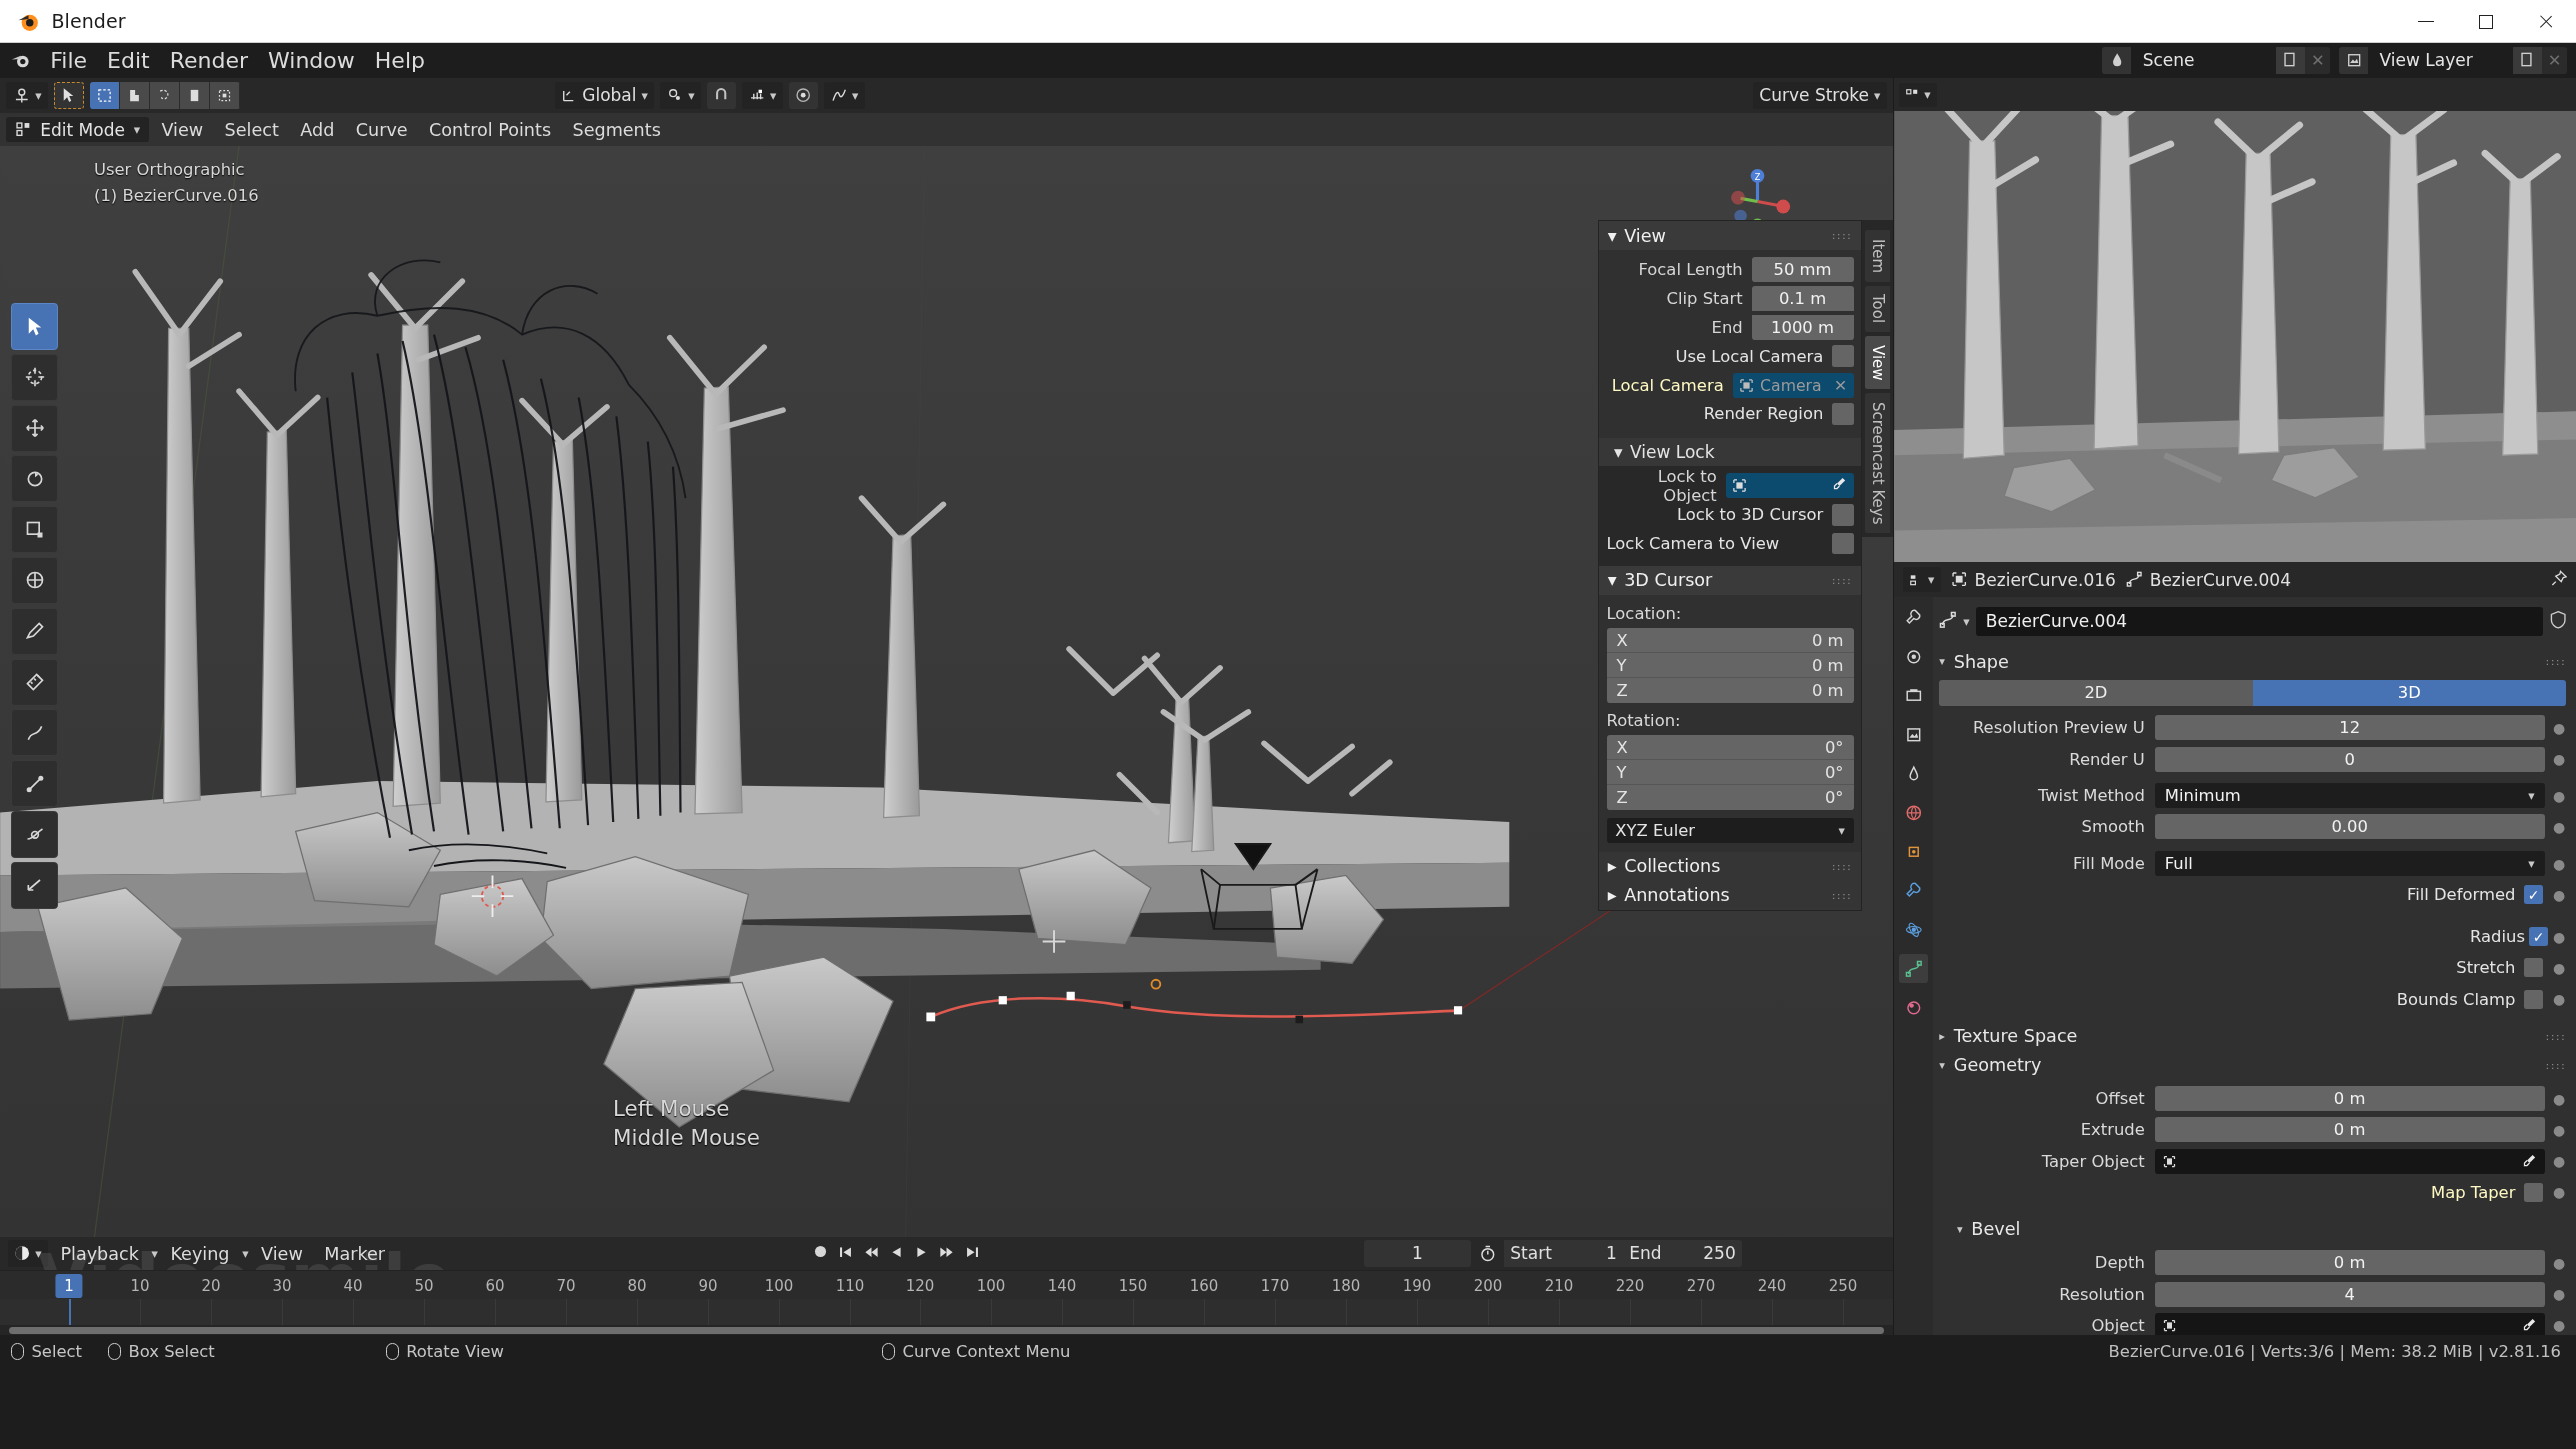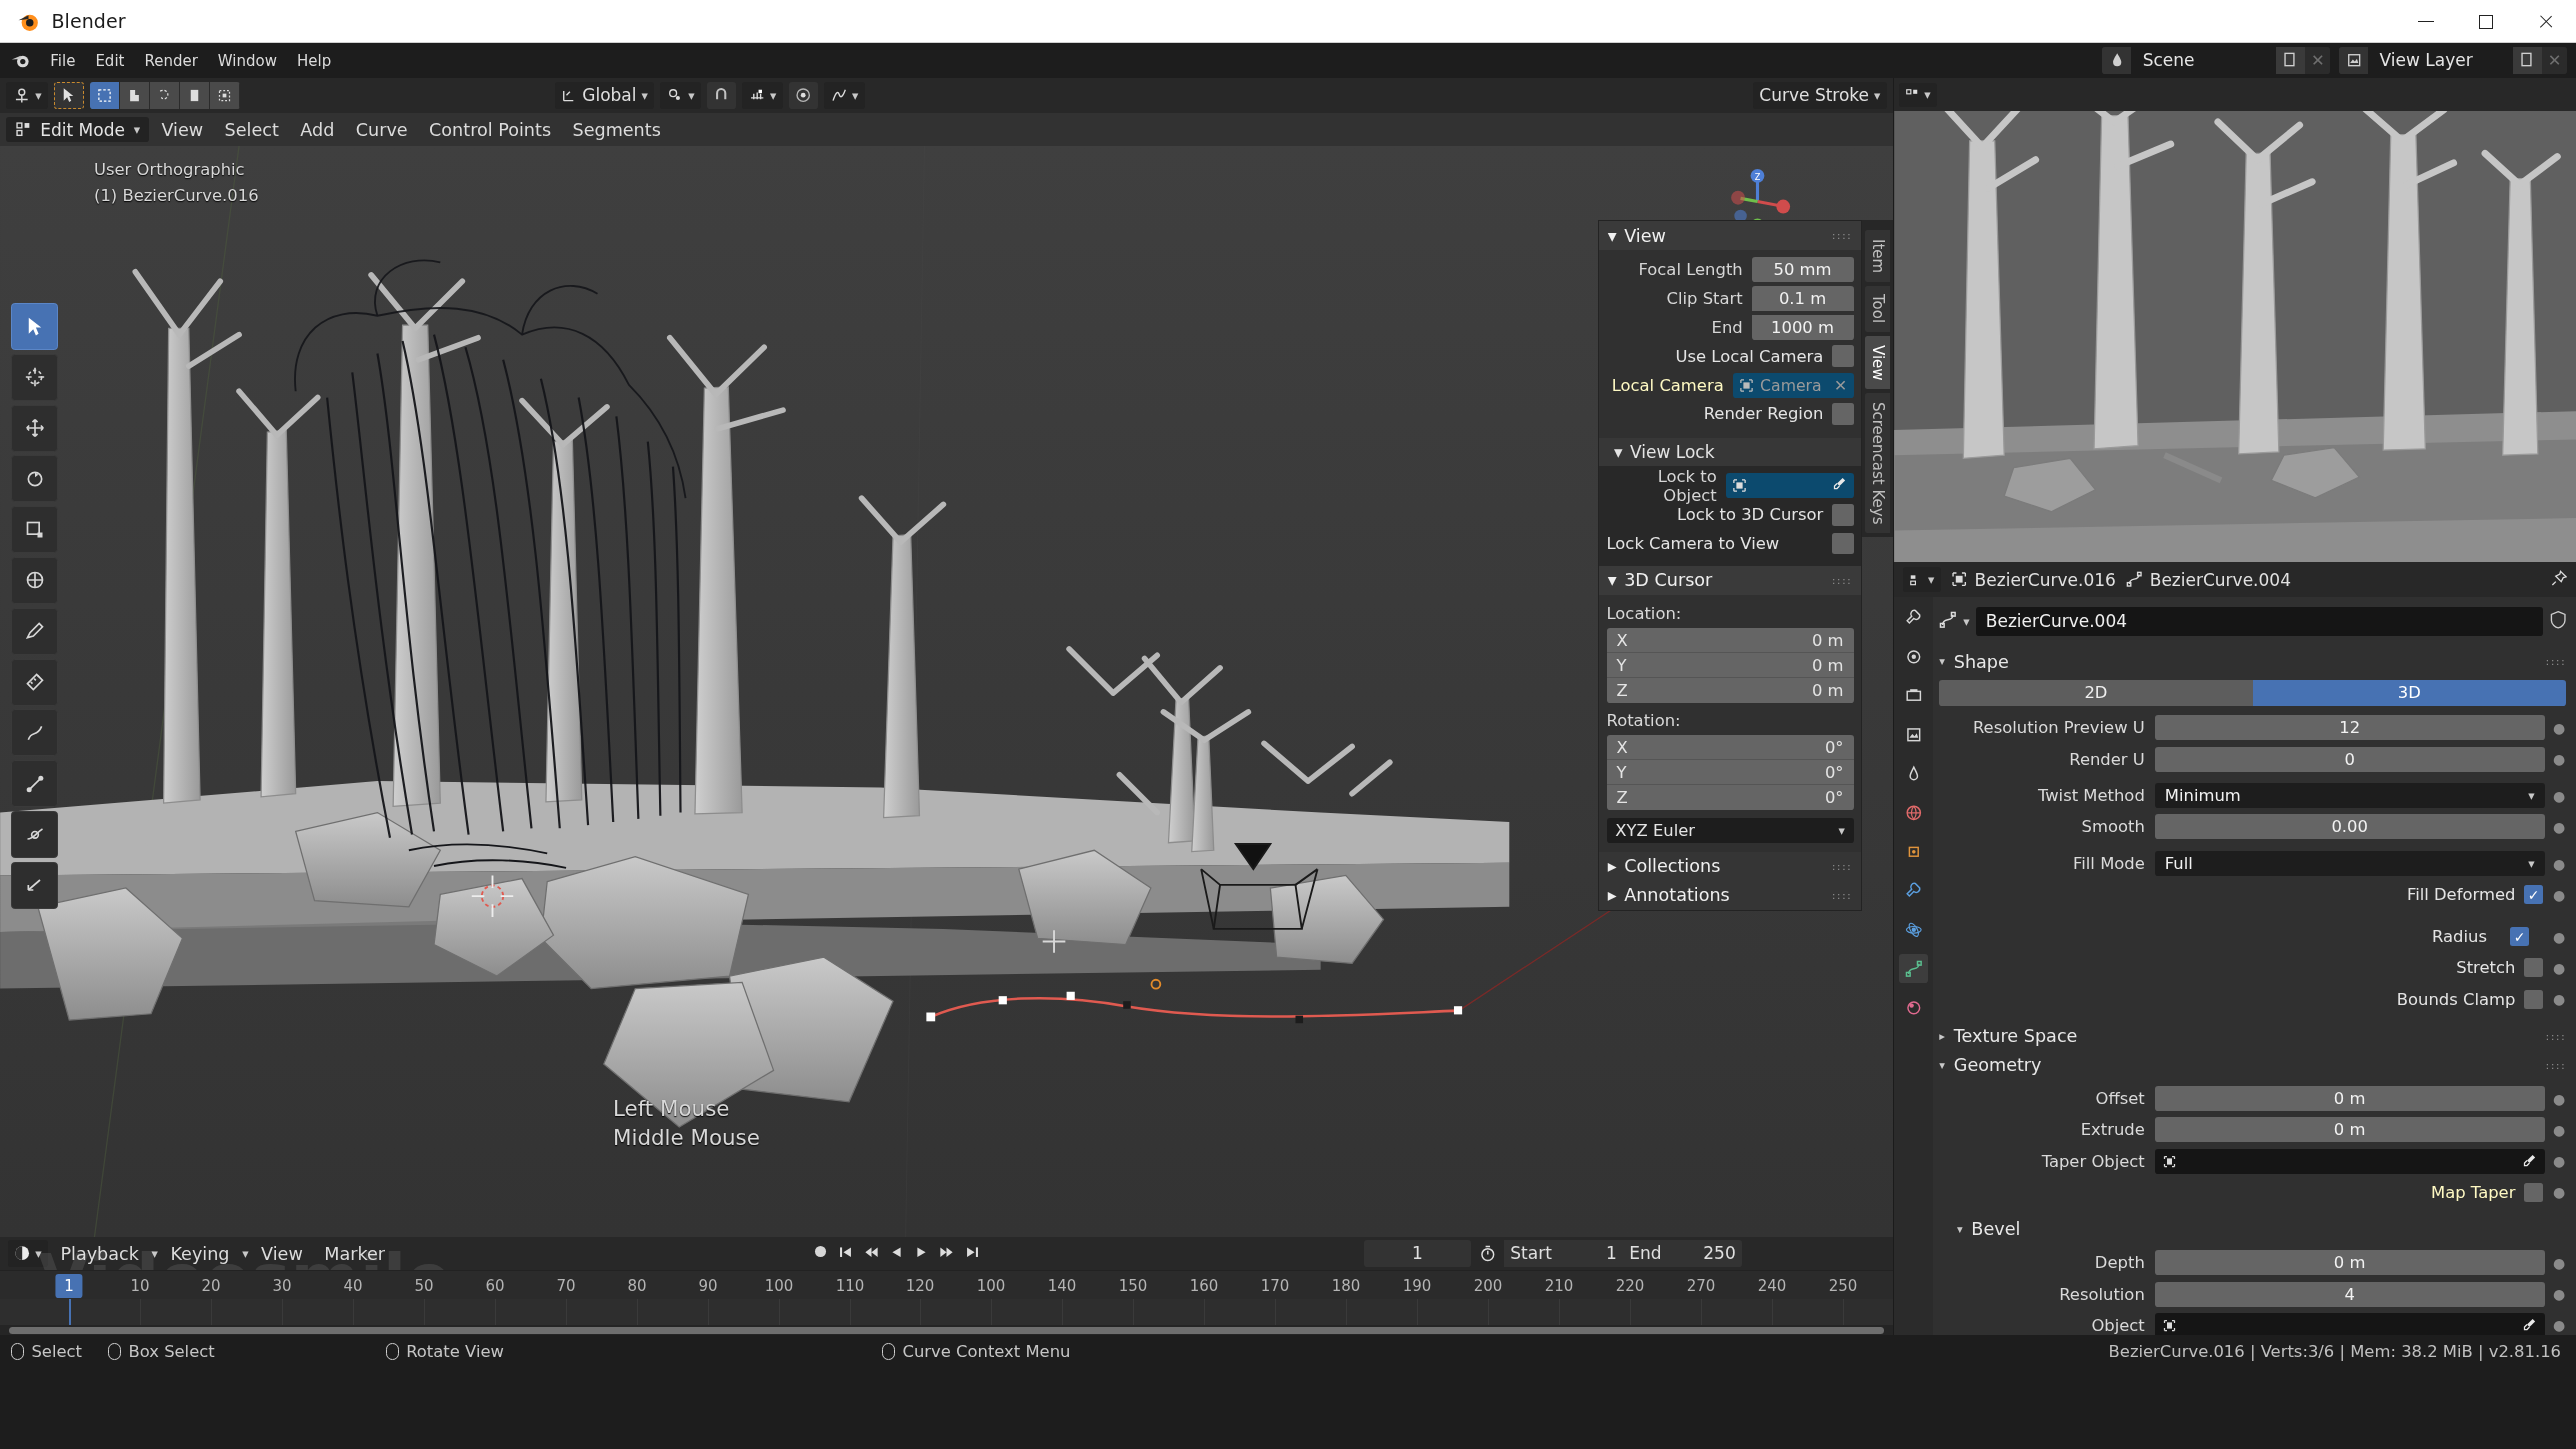--- a/index.html
+++ b/index.html
@@ -17,21 +17,21 @@
   .wc-min { width:16.4px; height:1.3px; background:#222; }
   .wc-max { width:14px; height:14px; border:1.3px solid #222; }
   .wc-x { position:relative; width:16.4px; height:16.4px; }
   .wc-x:before,.wc-x:after { content:""; position:absolute; left:0; top:7.5px; width:16.4px; height:1.3px; background:#222; }
   .wc-x:before { transform:rotate(45deg); } .wc-x:after { transform:rotate(-45deg); }
 
   
   #topbar { height:35px; background:#1d1d1d; display:flex; align-items:center;
     padding:0 3.8px; gap:0; position:relative; }
   .blogo-sm { width:21.4px; height:19px; margin:0 8.8px 0 6.3px; }
-  .menu-item { padding:3.8px 10px; font-size:15px; color:#dcdcdc; border-radius:2.5px; }
+  .menu-item { padding:3.8px 10px; font-size:22px; color:#dcdcdc; border-radius:2.5px; }
   .ws-tabs { display:flex; align-items:flex-end; height:35px; margin-left:16.4px; }
   .ws-tab { padding:0 12.6px; height:35px; line-height:35px; font-size:17.6px; color:#bdbdbd;
     background:#282828; margin-right:0.6px; }
   .ws-tab.active { background:#3e3e3e; color:#ffffff; }
   .ws-plus { padding:0 10px; height:35px; line-height:33px; font-size:21.4px; color:#b0b0b0; background:#282828;}
   #topbar-right { position:absolute; right:8.8px; display:flex; align-items:center; gap:8.8px; }
   .tb-field { display:flex; align-items:center; background:#282828; border-radius:3.1px; height:26.4px; }
   .tb-icon-btn { width:29px; height:26.4px; display:flex; align-items:center; justify-content:center;
     background:#333; border-radius:3.1px 0 0 3.1px; }
   .tb-name { background:#1d1d1d; height:26.4px; line-height:26.4px; padding:0 11.3px; min-width:145px;
@@ -1036,21 +1036,21 @@
             <span>Full</span>
             <span class="chev">▾</span>
           </div>
           <div class="dot">●</div>
         </div>
         <div class="row" style="justify-content:flex-end;gap:8.8px">
           <span style="font-size:16.4px">Fill Deformed</span>
           <span class="cb on">✓</span>
           <div class="dot">●</div>
         </div>
-        <div class="row" style="justify-content:flex-end;gap:23px;margin-top:14px">
+        <div class="row" style="justify-content:flex-end;gap:4px;margin-top:14px">
           <span style="font-size:16.4px">Radius</span>
           <span class="cb on">✓</span>
           <div class="dot">●</div>
         </div>
         <div class="row" style="justify-content:flex-end;gap:8.8px">
           <span style="font-size:16.4px">Stretch</span>
           <span class="cb"></span>
           <div class="dot">●</div>
         </div>
         <div class="row" style="justify-content:flex-end;gap:8.8px">

